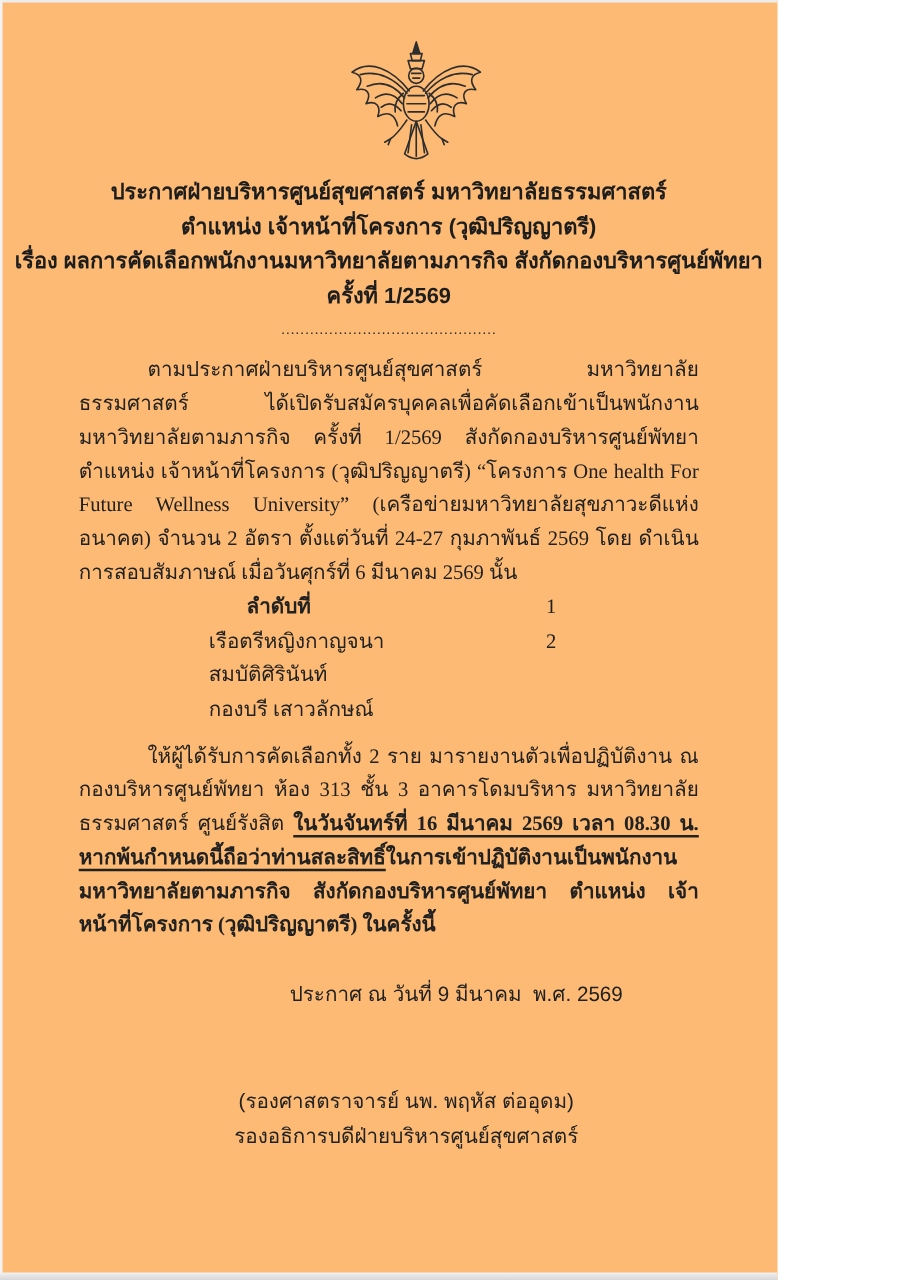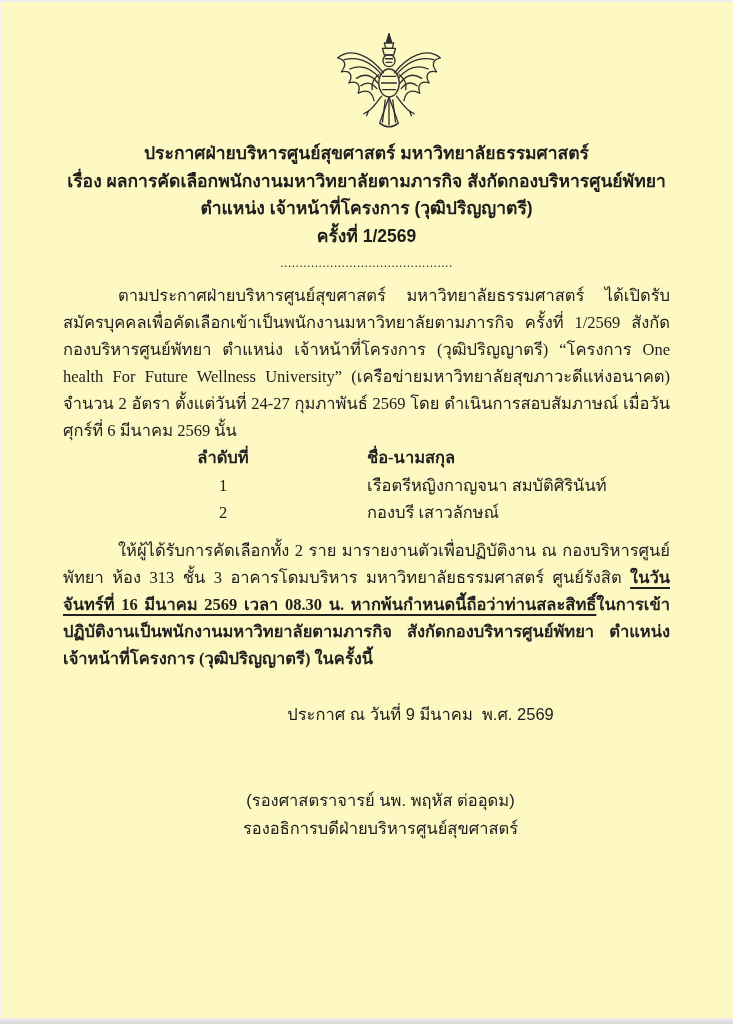--- a/index.html
+++ b/index.html
@@ -1,20 +1,20 @@
 <!DOCTYPE html>
 <html lang="th"><head>
 <meta charset="utf-8">
 <style>
   html, body { margin: 0; padding: 0; background: #ffffff; }
   .page {
     position: relative;
-    width: 733px;
+    width: 622px;
     height: 1024px;
-    background: #fef9c3;
+    background: #fdba74;
     overflow: hidden;
     font-family: "Liberation Sans", "DejaVu Sans", sans-serif;
     color: #212121;
     box-sizing: border-box;
   }
   .edge-top {
     position: absolute; top: 0; left: 0; right: 0; height: 2px;
     background: #ededed;
   }
   .edge-left {
@@ -133,34 +133,33 @@
       <path d="M52 69 C47 76 43 82 38 85 M68 69 C73 76 77 82 82 85"></path>
       <path d="M38 85 l-5 3 M38 85 l-2 5 M82 85 l5 3 M82 85 l2 5"></path>
 
       <path d="M60 70 L50 98 Q60 106 70 98 Z"></path>
       <path d="M60 72 v28 M56 73 l-3 24 M64 73 l3 24"></path>
     </svg>
   </div>
 
   <div class="header-block">
     <div>ประกาศฝ่ายบริหารศูนย์สุขศาสตร์ มหาวิทยาลัยธรรมศาสตร์</div>
+    <div>ตำแหน่ง เจ้าหน้าที่โครงการ (วุฒิปริญญาตรี)</div>
     <div>เรื่อง ผลการคัดเลือกพนักงานมหาวิทยาลัยตามภารกิจ สังกัดกองบริหารศูนย์พัทยา</div>
-    <div>ตำแหน่ง เจ้าหน้าที่โครงการ (วุฒิปริญญาตรี)</div>
     <div>ครั้งที่ 1/2569</div>
   </div>
 
   <div class="dotted-divider">.............................................</div>
 
   <div class="content">
     <p>ตามประกาศฝ่ายบริหารศูนย์สุขศาสตร์ มหาวิทยาลัยธรรมศาสตร์ ได้เปิดรับสมัครบุคคลเพื่อคัดเลือกเข้าเป็นพนักงานมหาวิทยาลัยตามภารกิจ ครั้งที่ 1/2569 สังกัดกองบริหารศูนย์พัทยา ตำแหน่ง เจ้าหน้าที่โครงการ (วุฒิปริญญาตรี) “โครงการ One health For Future Wellness University” (เครือข่ายมหาวิทยาลัยสุขภาวะดีแห่งอนาคต) จำนวน 2 อัตรา ตั้งแต่วันที่ 24-27 กุมภาพันธ์ 2569 โดย ดำเนินการสอบสัมภาษณ์ เมื่อวันศุกร์ที่ 6 มีนาคม 2569 นั้น</p>
 
 
     <div class="result-table">
       <div class="c1 th">ลำดับที่</div>
-      <div class="c2 th">ชื่อ-นามสกุล</div>
 
       <div class="c1">1</div>
       <div class="c2">เรือตรีหญิงกาญจนา สมบัติศิรินันท์</div>
 
       <div class="c1">2</div>
       <div class="c2">กองบรี เสาวลักษณ์</div>
     </div>
 
     <p class="p3"><span>ให้ผู้ได้รับการคัดเลือกทั้ง 2 ราย มารายงานตัวเพื่อปฏิบัติงาน ณ กองบริหารศูนย์พัทยา ห้อง 313 ชั้น 3 อาคารโดมบริหาร มหาวิทยาลัยธรรมศาสตร์ ศูนย์รังสิต </span><span class="bold-underline">ในวันจันทร์ที่ 16 มีนาคม 2569 เวลา 08.30 น. หากพ้นกำหนดนี้ถือว่าท่านสละสิทธิ์</span><span class="bold">ในการเข้าปฏิบัติงานเป็นพนักงานมหาวิทยาลัยตามภารกิจ สังกัดกองบริหารศูนย์พัทยา ตำแหน่ง เจ้าหน้าที่โครงการ (วุฒิปริญญาตรี) ในครั้งนี้</span></p>
 

